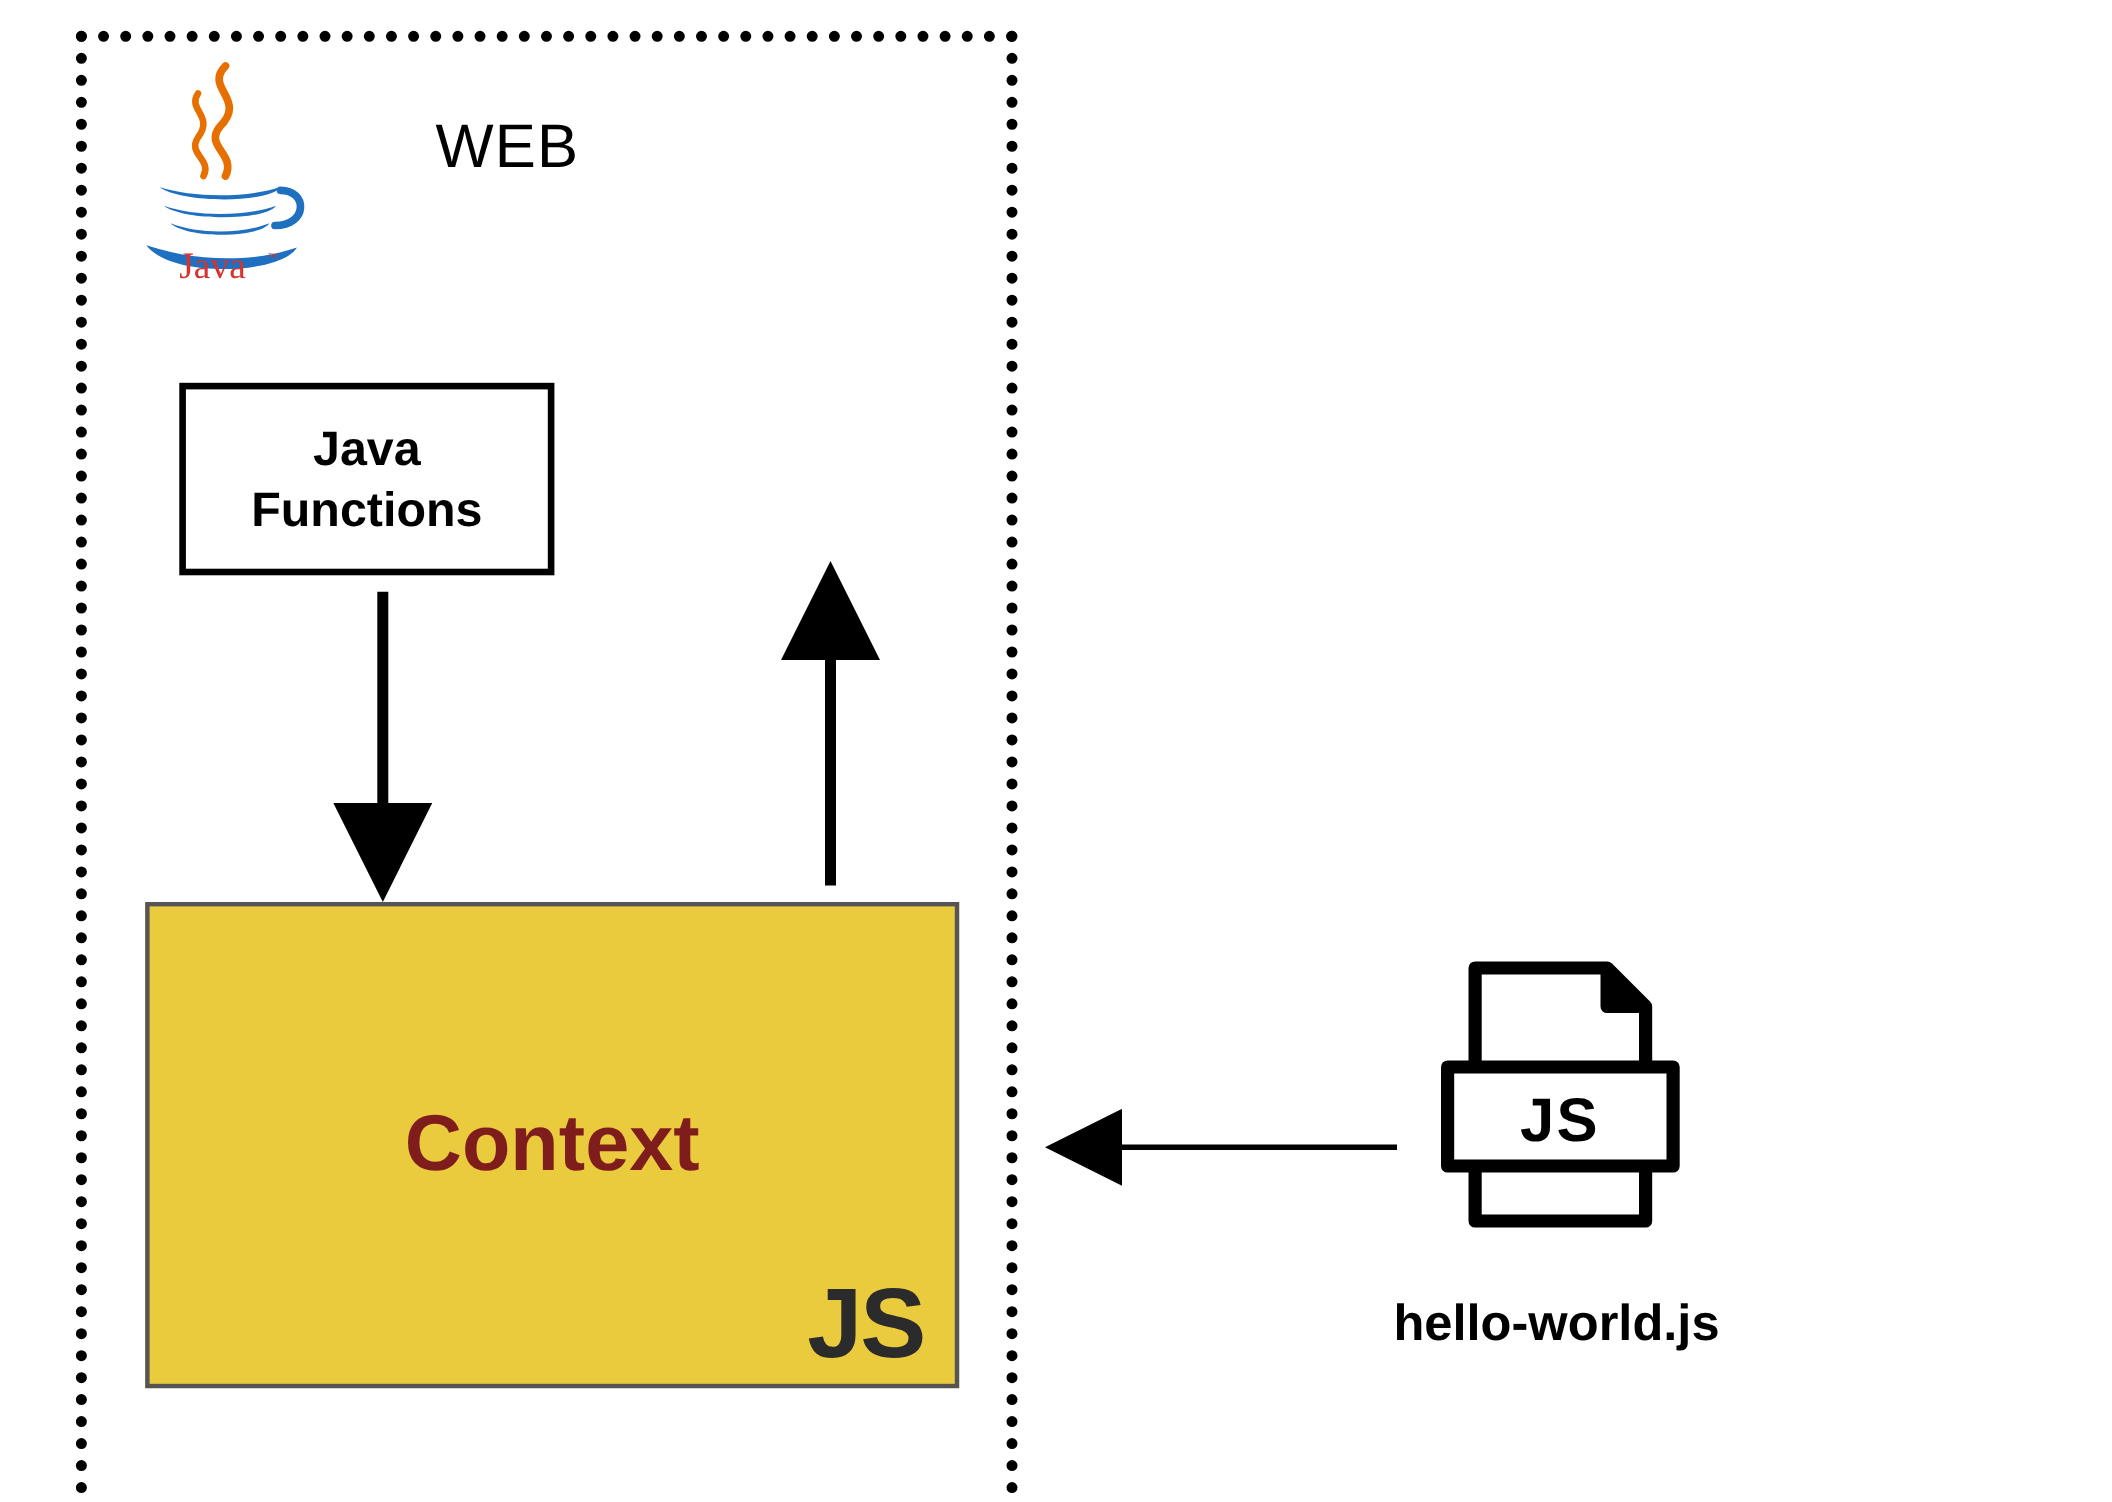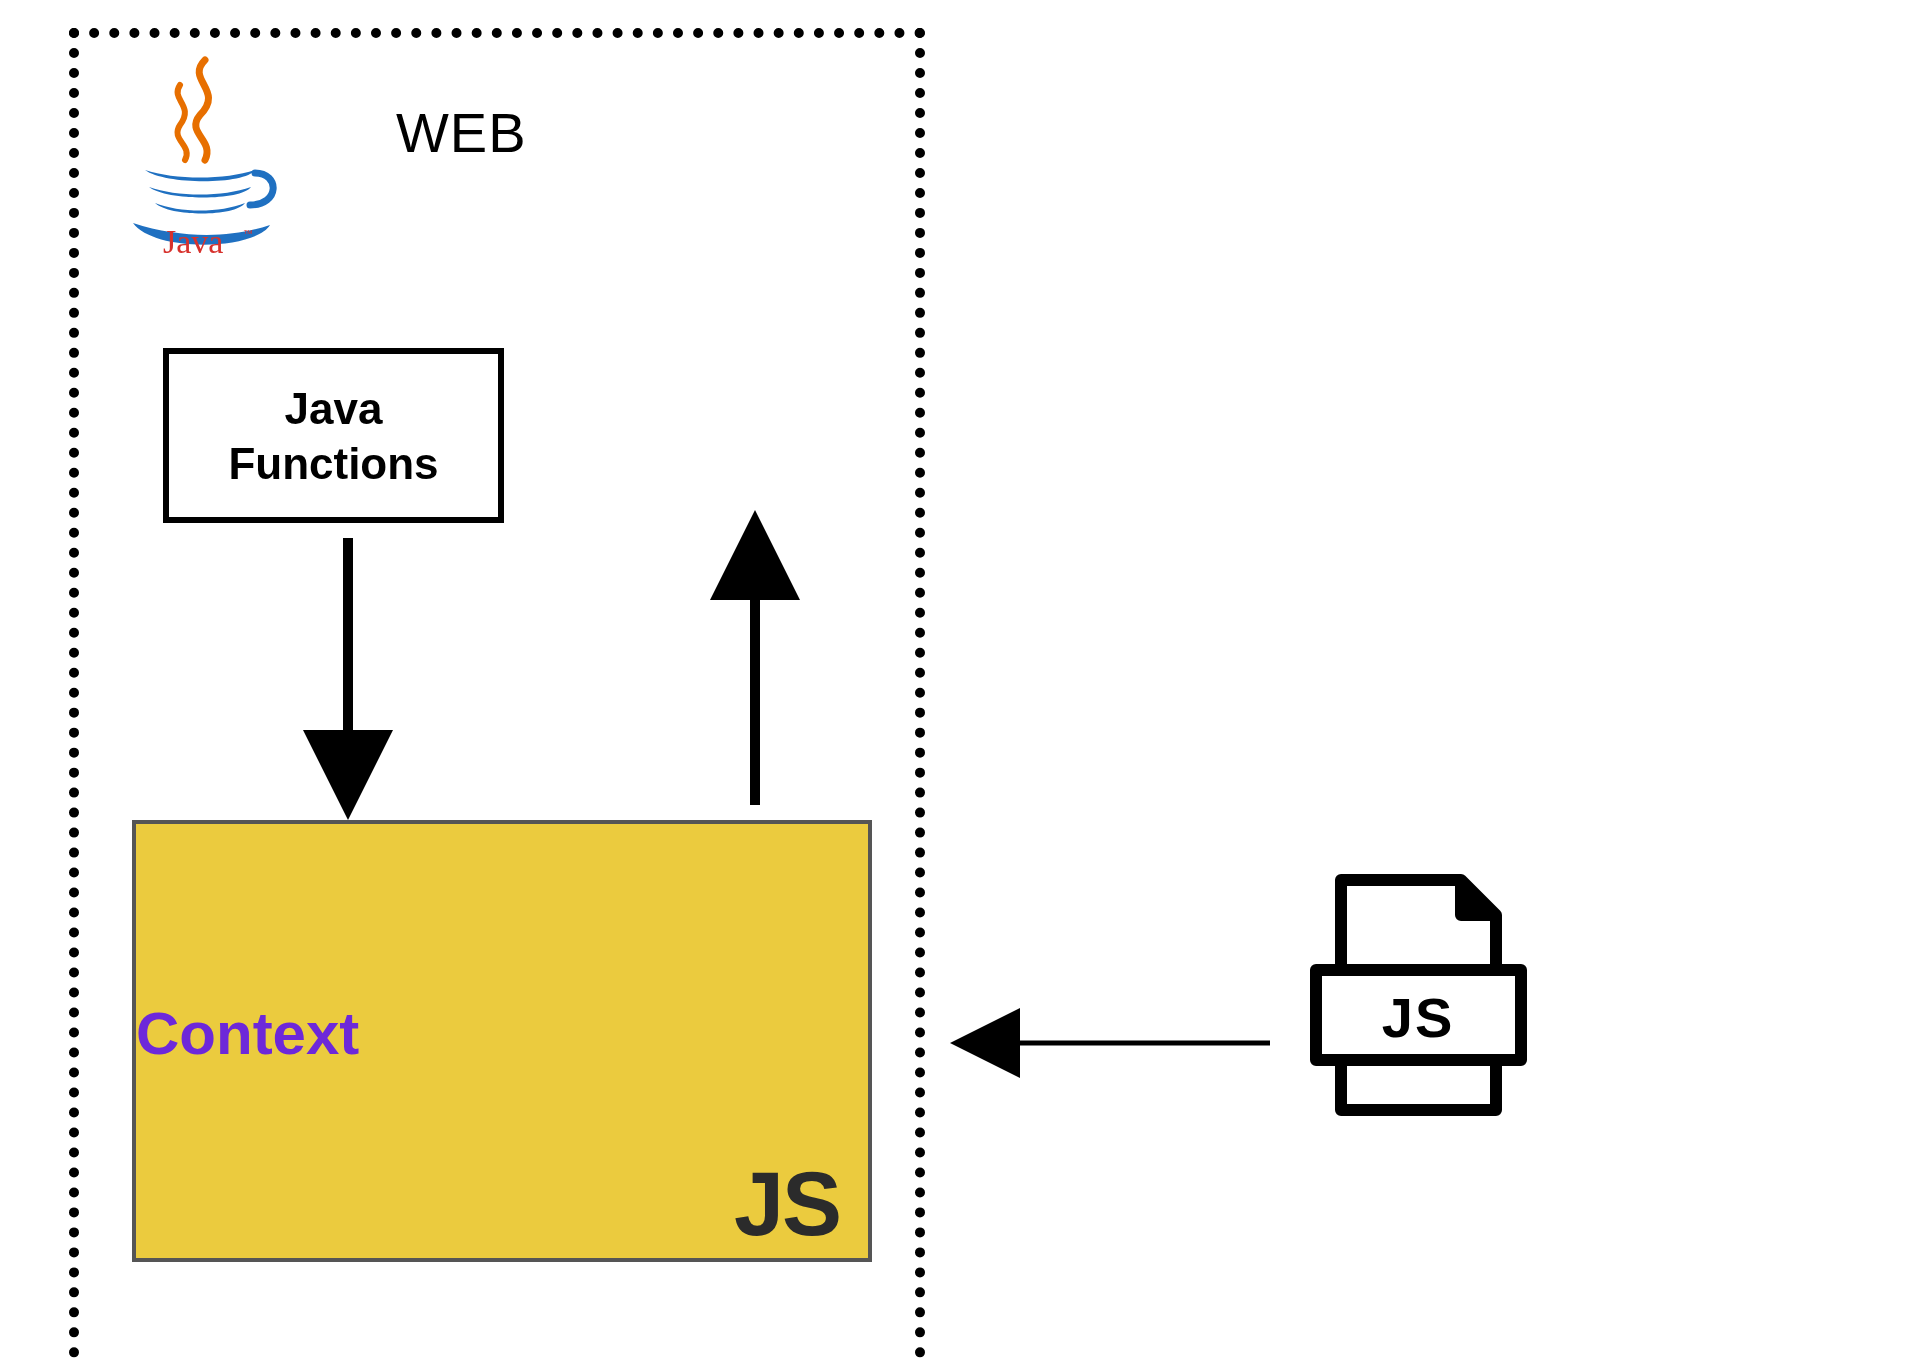--- a/index.html
+++ b/index.html
@@ -81,23 +81,24 @@
     top: 820px;
     width: 740px;
     height: 442px;
     background: #ebcb3e;
     border: 4px solid #555;
   }
   .context-label {
     position: absolute;
     left: 0; right: 0;
     top: 175px;
-    font-size: 60px;
+    text-align: center;
+    font-size: 72px;
     font-weight: 800;
-    color: #6d28d9;
+    color: #7f1d1d;
   }
   .context-js {
     position: absolute;
     right: 28px;
     bottom: 2px;
     font-size: 90px;
     font-weight: 900;
     color: #2b2b2b;
     letter-spacing: -2px;
   }
@@ -170,20 +171,21 @@
 
       <path d="M55 35 L175 35 L210 70 L210 265 L55 265 Z" fill="none" stroke="#000" stroke-width="12" stroke-linejoin="round"></path>
 
       <path d="M175 35 L175 70 L210 70" fill="none" stroke="#000" stroke-width="12" stroke-linejoin="round"></path>
       <path d="M177 37 L177 68 L208 68 Z" fill="#000"></path>
 
       <rect x="30" y="125" width="205" height="90" fill="#fff" stroke="#000" stroke-width="12" stroke-linejoin="round"></rect>
       <text x="132" y="192" text-anchor="middle" font-family="Arial Black, Arial, sans-serif" font-weight="900" font-size="56" fill="#000" letter-spacing="2">JS</text>
     </svg>
   </div>
+  <div class="js-file-label">hello-world.js</div>
 
   <svg class="arrows" viewBox="0 0 1920 1365">
     <defs>
       <marker id="arrowhead" markerWidth="9" markerHeight="9" refX="6" refY="4.5" orient="auto" markerUnits="strokeWidth">
         <path d="M0,0 L9,4.5 L0,9 Z" fill="#000"></path>
       </marker>
       <marker id="arrowhead-thin" markerWidth="14" markerHeight="14" refX="11" refY="7" orient="auto">
         <path d="M0,0 L14,7 L0,14 Z" fill="#000"></path>
       </marker>
     </defs>

